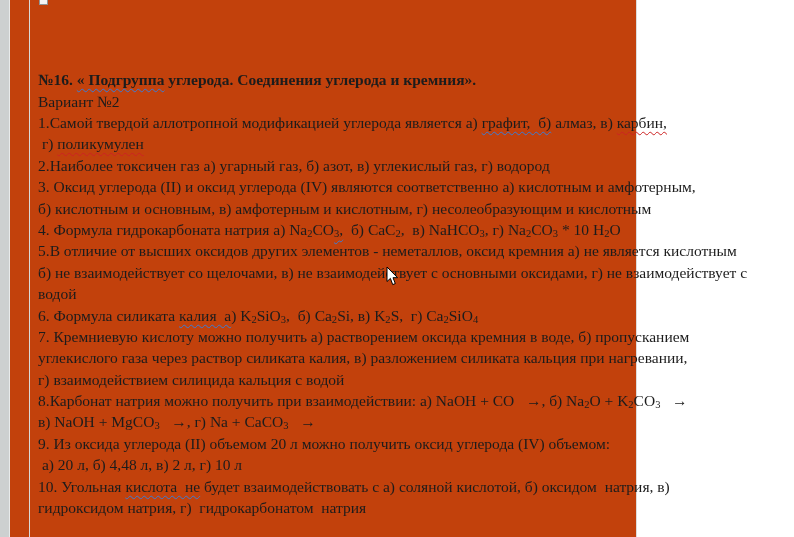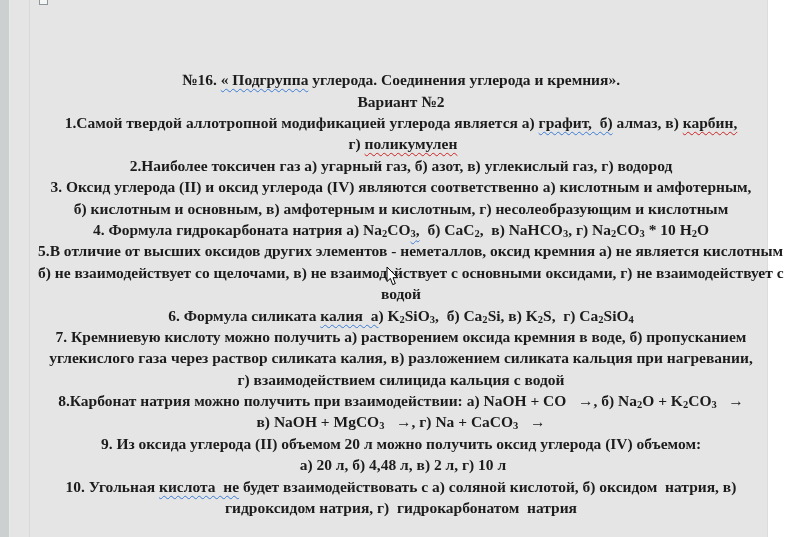--- a/index.html
+++ b/index.html
@@ -6,24 +6,23 @@
     margin: 0;
     padding: 0;
     width: 794px;
     height: 537px;
     overflow: hidden;
     background: #ffffff;
     font-family: "Liberation Serif", "DejaVu Serif", serif;
   }
   #screen {
     position: relative;
-    width: 768px;
+    width: 637px;
     height: 537px;
-    background: #e5e5e5;
-    text-align: center;
+    background: #c2410c;
   }
   .left-gutter {
     position: absolute;
     left: 0; top: 0;
     width: 9px; height: 537px;
     background: #cdd0d0;
     border-right: 1px solid #e8eaea;
   }
   .page-left-boundary {
     position: absolute;
@@ -48,21 +47,21 @@
   .doc-lines {
     position: absolute;
     left: 38px;
     top: 5px;
     right: 4px;
     color: #1c1c1c;
     font-size: 15.5px;
     line-height: 21.4px;
     white-space: pre;
   }
-  .line { height: 21.4px; font-weight: bold; }
+  .line { height: 21.4px; }
   .line.bold { font-weight: bold; }
   .sub {
     font-size: 68%;
     vertical-align: -0.18em;
   }
   .wavy-blue {
     text-decoration-line: underline;
     text-decoration-style: wavy;
     text-decoration-color: var(--wavy-blue, #3a7bd5);
     text-decoration-thickness: 1px;

